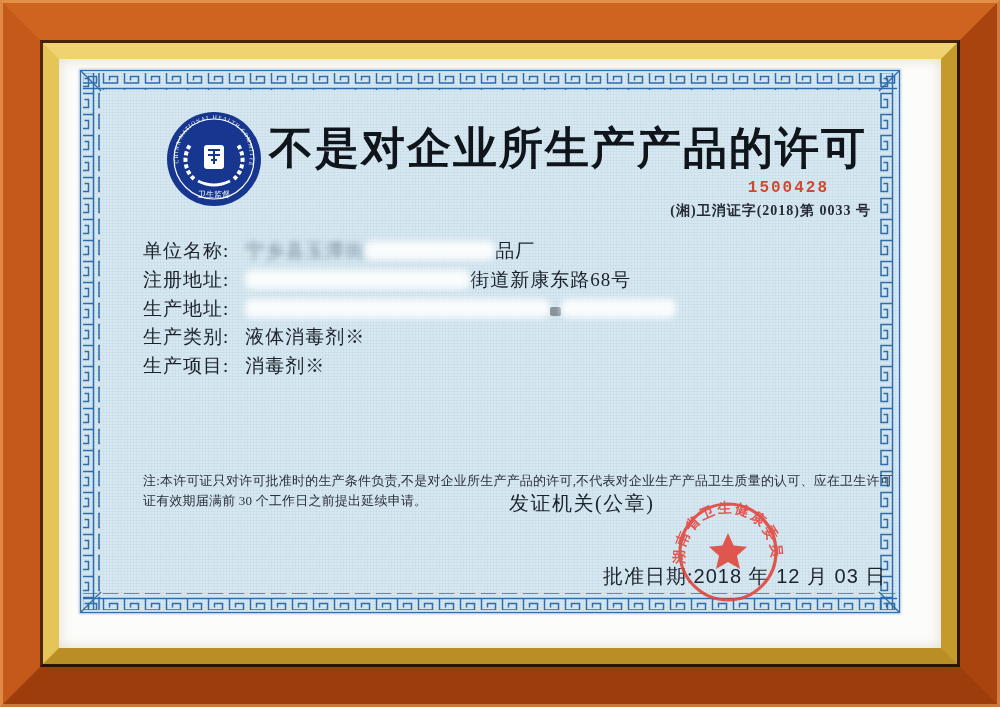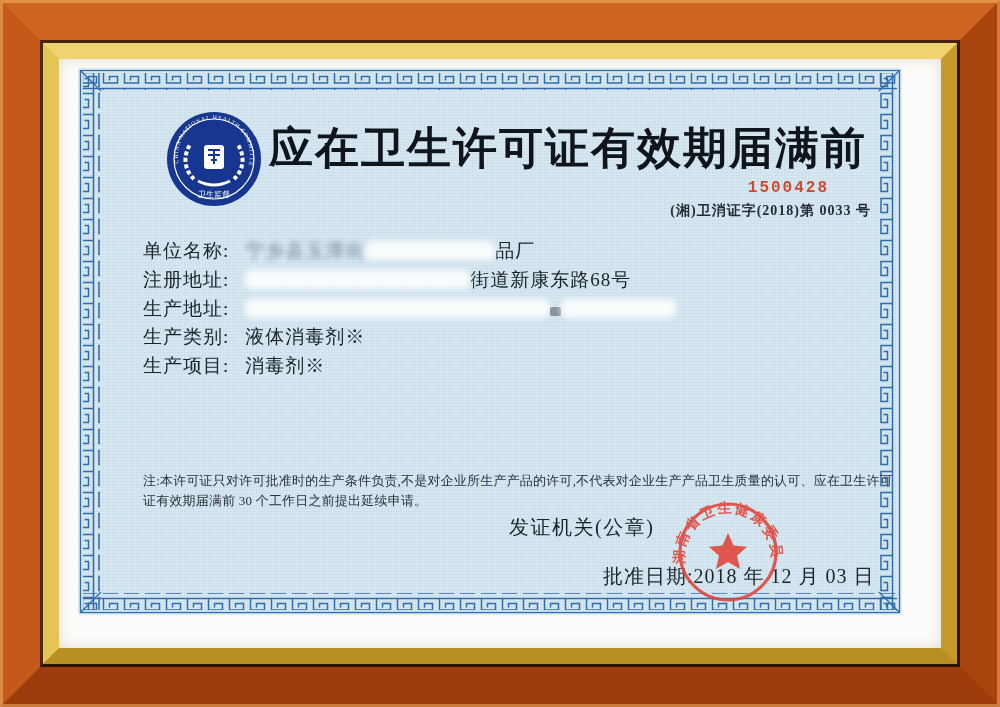--- a/index.html
+++ b/index.html
@@ -52,23 +52,23 @@
   .val.tight{margin-left:0;}
   .ghost{color:#5f7585;filter:blur(2.5px);opacity:.8;}
   .smudge{display:inline-block;background:rgba(253,254,254,.92);filter:blur(3px);
           border-radius:7px;height:19px;vertical-align:-3px;}
   .speck{display:inline-block;width:11px;height:9px;background:#4a4f55;opacity:.55;
          border-radius:2px;vertical-align:-1px;}
 
   .note{position:absolute;left:64px;top:402px;width:756px;font-size:13px;line-height:1.5;
         color:#2b303a;letter-spacing:.2px;}
 
-  .issuer{position:absolute;left:430px;top:445px;font-size:20px;letter-spacing:1.5px;}
+  .issuer{position:absolute;left:430px;top:421px;font-size:20px;letter-spacing:1.5px;}
   .approval{position:absolute;left:524px;top:494px;font-size:20px;letter-spacing:1px;white-space:nowrap;}
-  .approval .typed{font-family:Liberation Serif, serif;}
+  .approval .typed{font-family:Liberation Sans, sans-serif;}
 
   .stamp{position:absolute;left:589px;top:423px;width:120px;height:120px;opacity:.88;}
 </style>
 </head>
 <body>
 
 <div class="stage">
   <div class="wood"></div>
   <div class="wood-sheen"></div>
   <div class="darkline"></div>
@@ -106,21 +106,21 @@
             <textPath href="#ringTop" startOffset="4">CHINA NATIONAL HEALTH COMMITTEE</textPath>
           </text>
           <path d="M30 70 A26 26 0 0 1 26 36" fill="none" stroke="#ffffff" stroke-width="4" stroke-dasharray="4 2.5"></path>
           <path d="M70 70 A26 26 0 0 0 74 36" fill="none" stroke="#ffffff" stroke-width="4" stroke-dasharray="4 2.5"></path>
           <path d="M34 72 Q50 80 66 72" fill="none" stroke="#ffffff" stroke-width="3"></path>
           <rect x="40" y="36" width="20" height="24" rx="3" fill="#ffffff"></rect>
           <path d="M44 41 h12 M44 46 h12 M47 51 h6 M50 41 v14" stroke="#16368f" stroke-width="2" fill="none"></path>
           <text x="50" y="88" font-size="8" fill="#ffffff" text-anchor="middle">卫生监督</text>
         </svg>
 
-        <div class="title">应在卫生许可证有效期届满前</div>
+        <div class="title">不是对企业所生产产品的许可</div>
 
         <div class="serial">1500428</div>
 
         <div class="license-no">(湘)卫消证字(2018)第 0033 号</div>
 
         <div class="fields">
           <div class="row">
             <span class="lbl">单位名称:</span><span class="val"><span class="ghost">宁乡县玉潭街</span><span class="smudge" style="width:130px"></span><span>品厂</span></span>
           </div>
           <div class="row">

